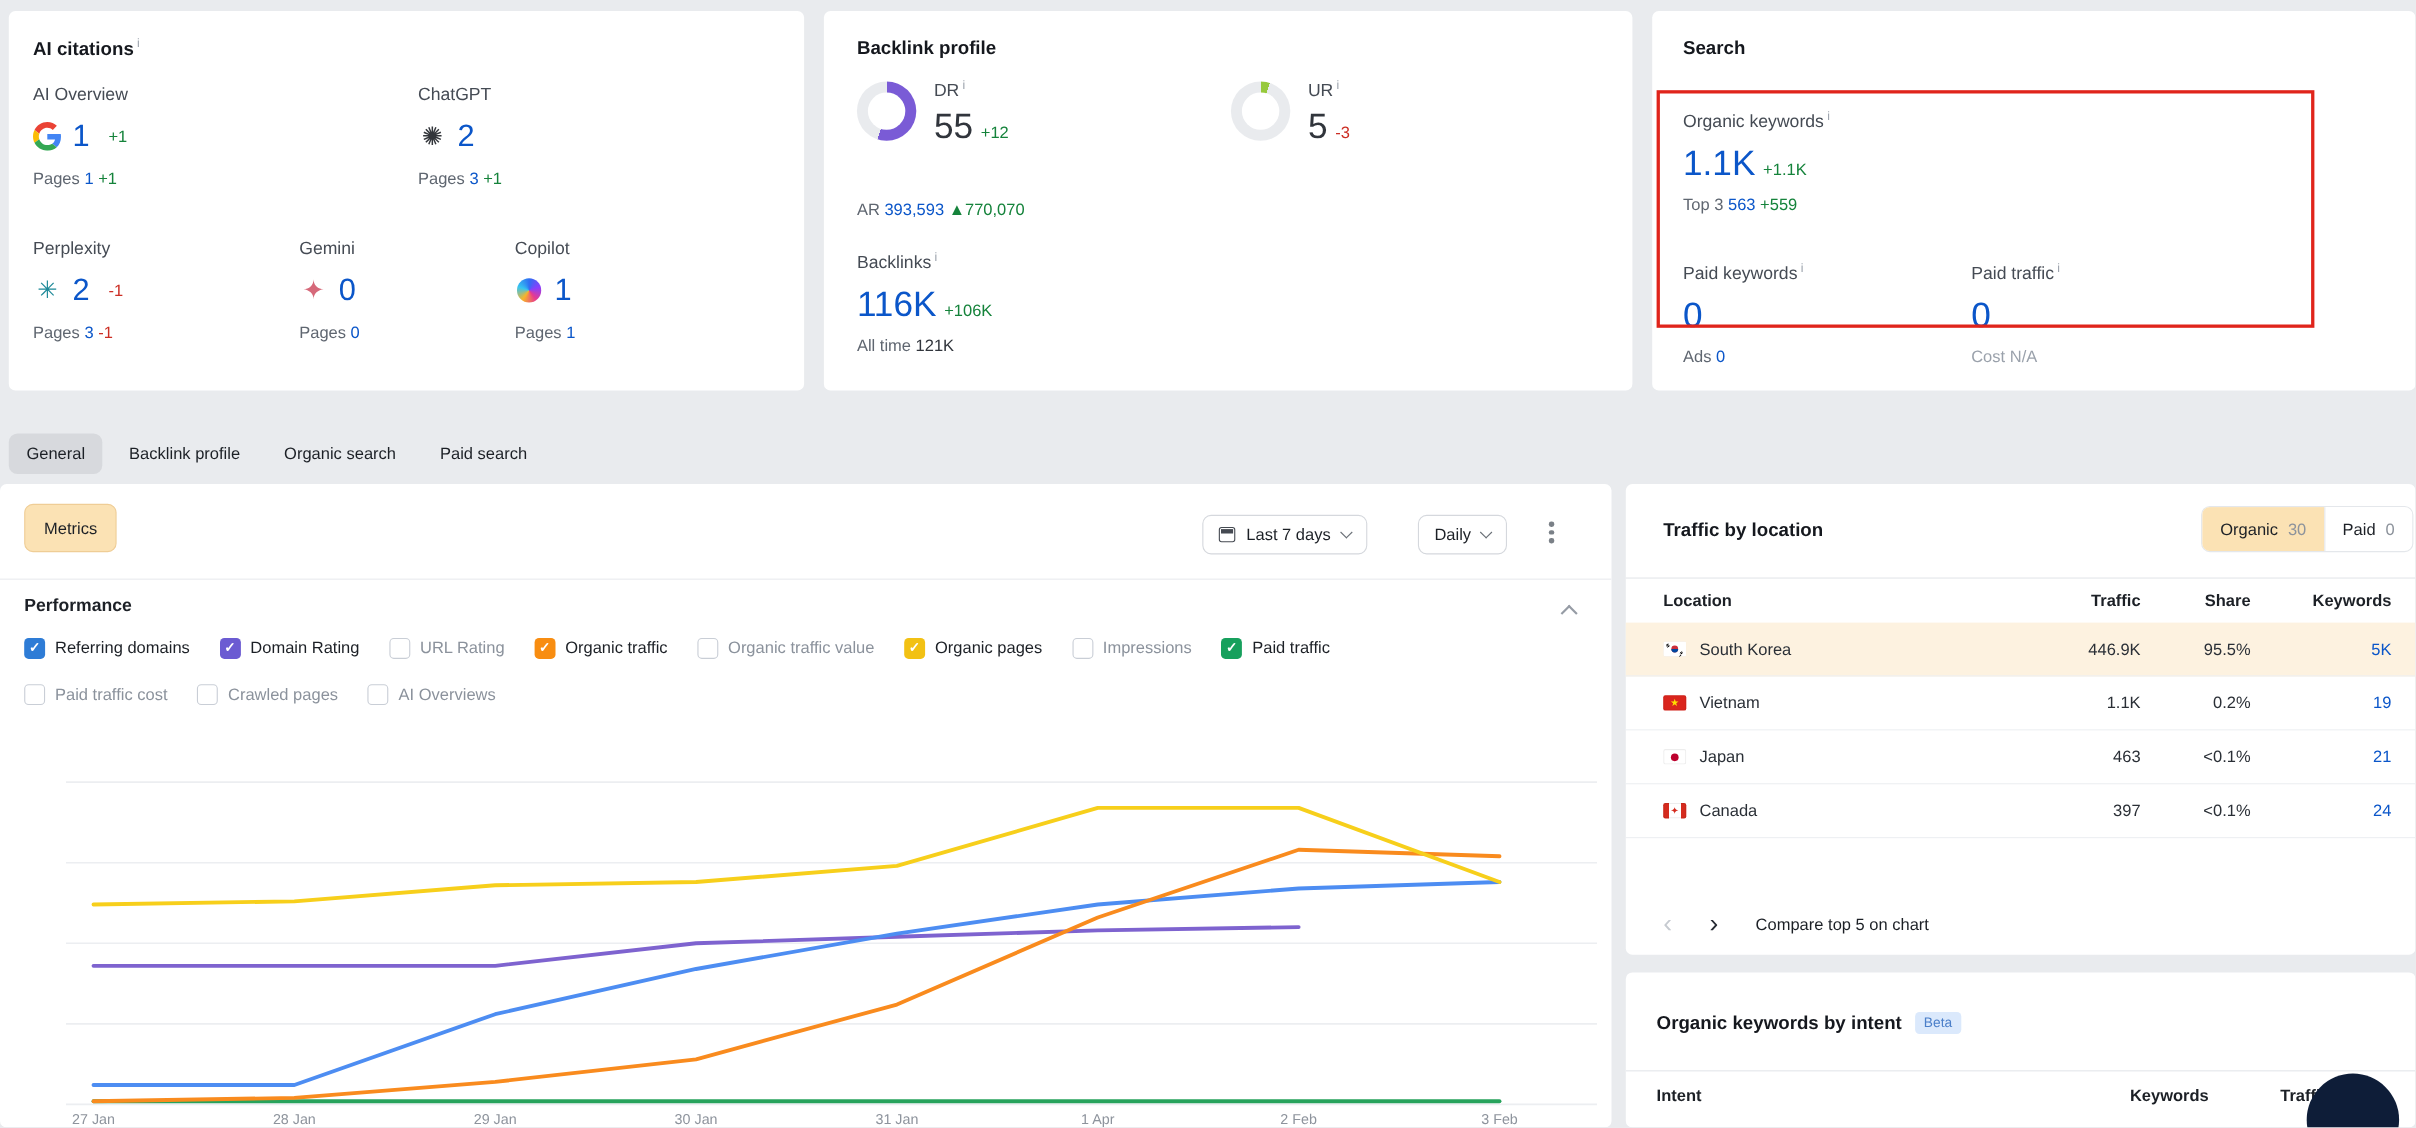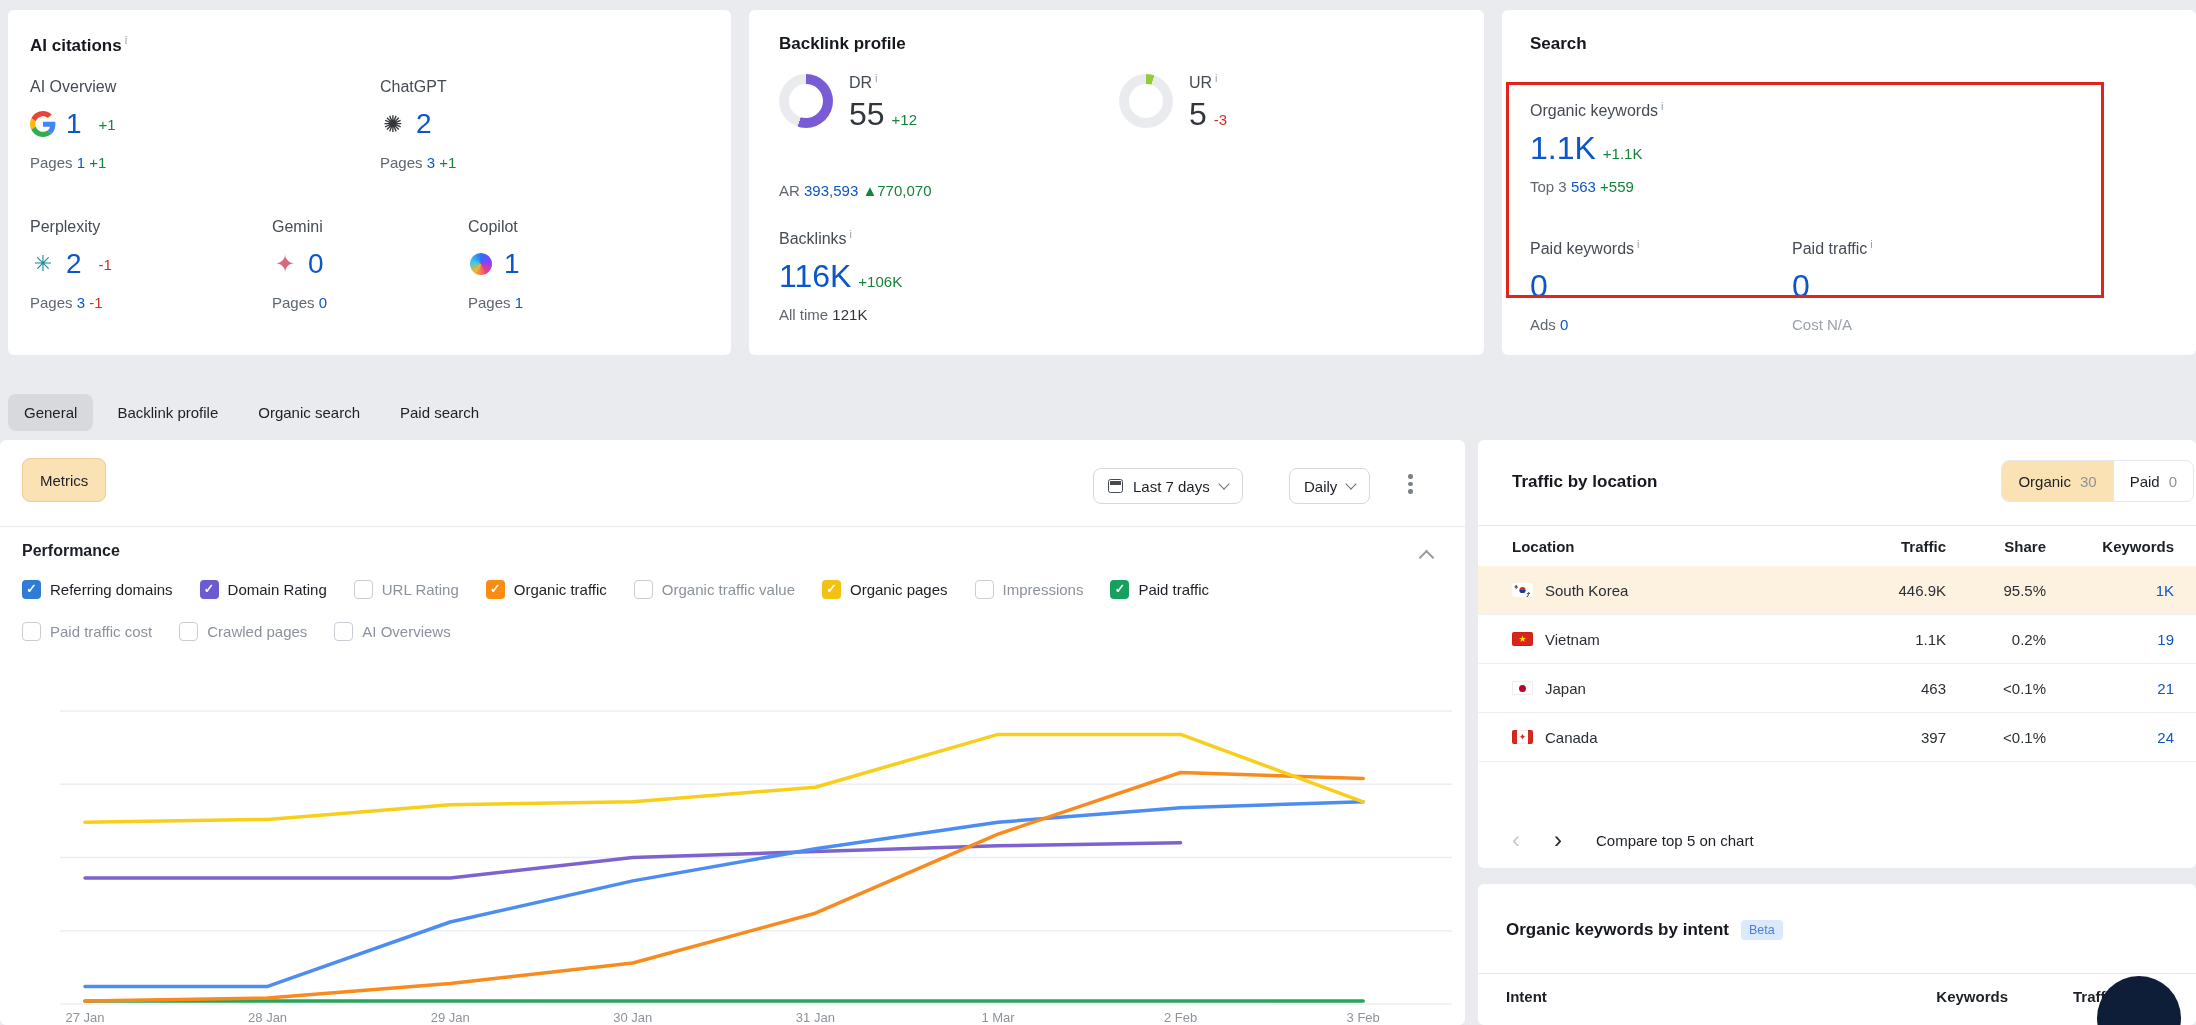--- a/index.html
+++ b/index.html
@@ -370,21 +370,21 @@
           <polyline points="25.0,310.4 207.6,310.4 390.2,246.0 572.8,204.9 755.4,172.7 938.0,146.3 1120.6,131.7 1303.2,125.8" fill="none" stroke="#4d8df2" stroke-width="3.5" stroke-linejoin="round" stroke-linecap="round"></polyline>
           <polyline points="25.0,325.1 207.6,322.1 390.2,307.5 572.8,287.0 755.4,237.2 938.0,158.1 1120.6,96.5 1303.2,102.4" fill="none" stroke="#f98b1e" stroke-width="3.5" stroke-linejoin="round" stroke-linecap="round"></polyline>
           <polyline points="25.0,146.3 207.6,143.4 390.2,128.8 572.8,125.8 755.4,111.2 938.0,58.4 1120.6,58.4 1303.2,125.8" fill="none" stroke="#f7cf1b" stroke-width="3.5" stroke-linejoin="round" stroke-linecap="round"></polyline>
         </svg>
       <div id="x-labels">
           <span style="left: 25px;">27 Jan</span>
           <span style="left: 207.6px;">28 Jan</span>
           <span style="left: 390.2px;">29 Jan</span>
           <span style="left: 572.8px;">30 Jan</span>
           <span style="left: 755.4px;">31 Jan</span>
-          <span style="left: 938px;">1 Mar</span>
+          <span style="left: 938px;">1 Apr</span>
           <span style="left: 1120.6px;">2 Feb</span>
           <span style="left: 1303.2px;">3 Feb</span>
         </div>
     </div>
   </section>
 
   <section class="card" style="left:1478px;top:440px;width:718px;height:428px">
     <div class="card-title loc-title">Traffic by location</div>
     <div class="toggle">
       <div class="opt sel">
@@ -415,21 +415,21 @@
                 <g stroke="#000" stroke-width="0.9">
                   <path d="M3.2 4.6l2-1.4M3.8 5.5l2-1.4M2.6 3.7l2-1.4"></path>
                   <path d="M15.8 11.7l2-1.4M16.4 12.6l-2 1.4M15.2 10.8l2-1.4"></path>
                 </g>
               </svg>
             </span>
             <span>South Korea</span>
           </div>
         <div class="cell num"><span>446.9K</span></div>
         <div class="cell num">95.5%</div>
-        <div class="cell num"><a class="blue" href="#">1K</a></div>
+        <div class="cell num"><a class="blue" href="#">5K</a></div>
       </div>
       <div class="loc-grid lrow">
         <div class="namecell">
             <span class="flag flag-vn">★</span>
             <span>Vietnam</span>
           </div>
         <div class="cell num"><span>1.1K</span></div>
         <div class="cell num">0.2%</div>
         <div class="cell num"><a class="blue" href="#">19</a></div>
       </div>

